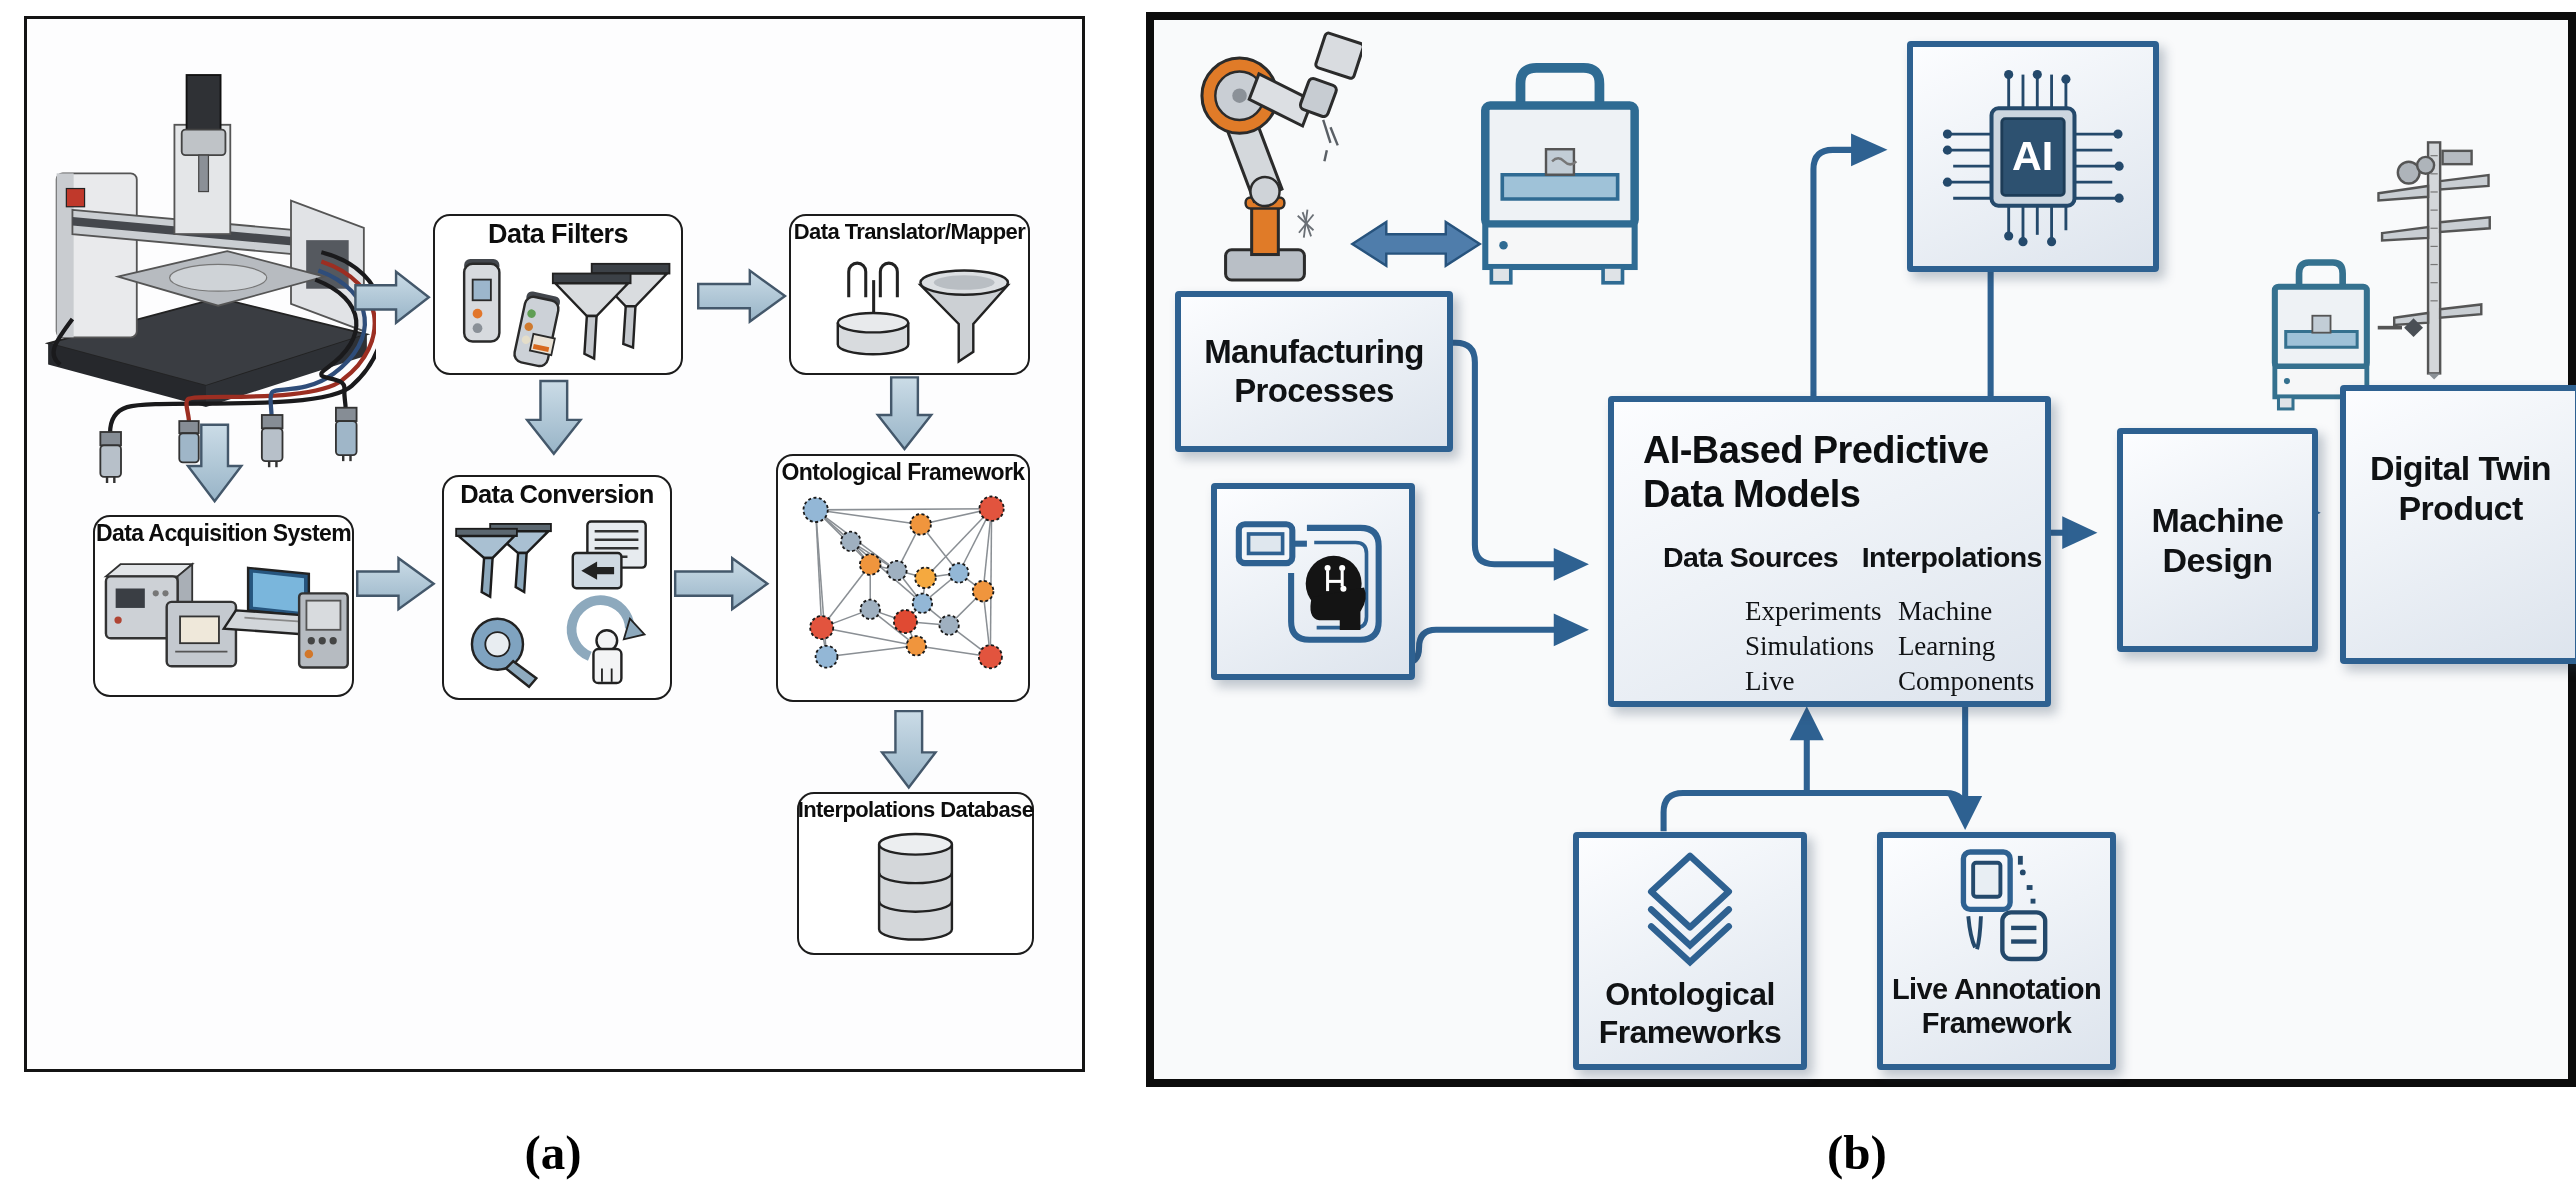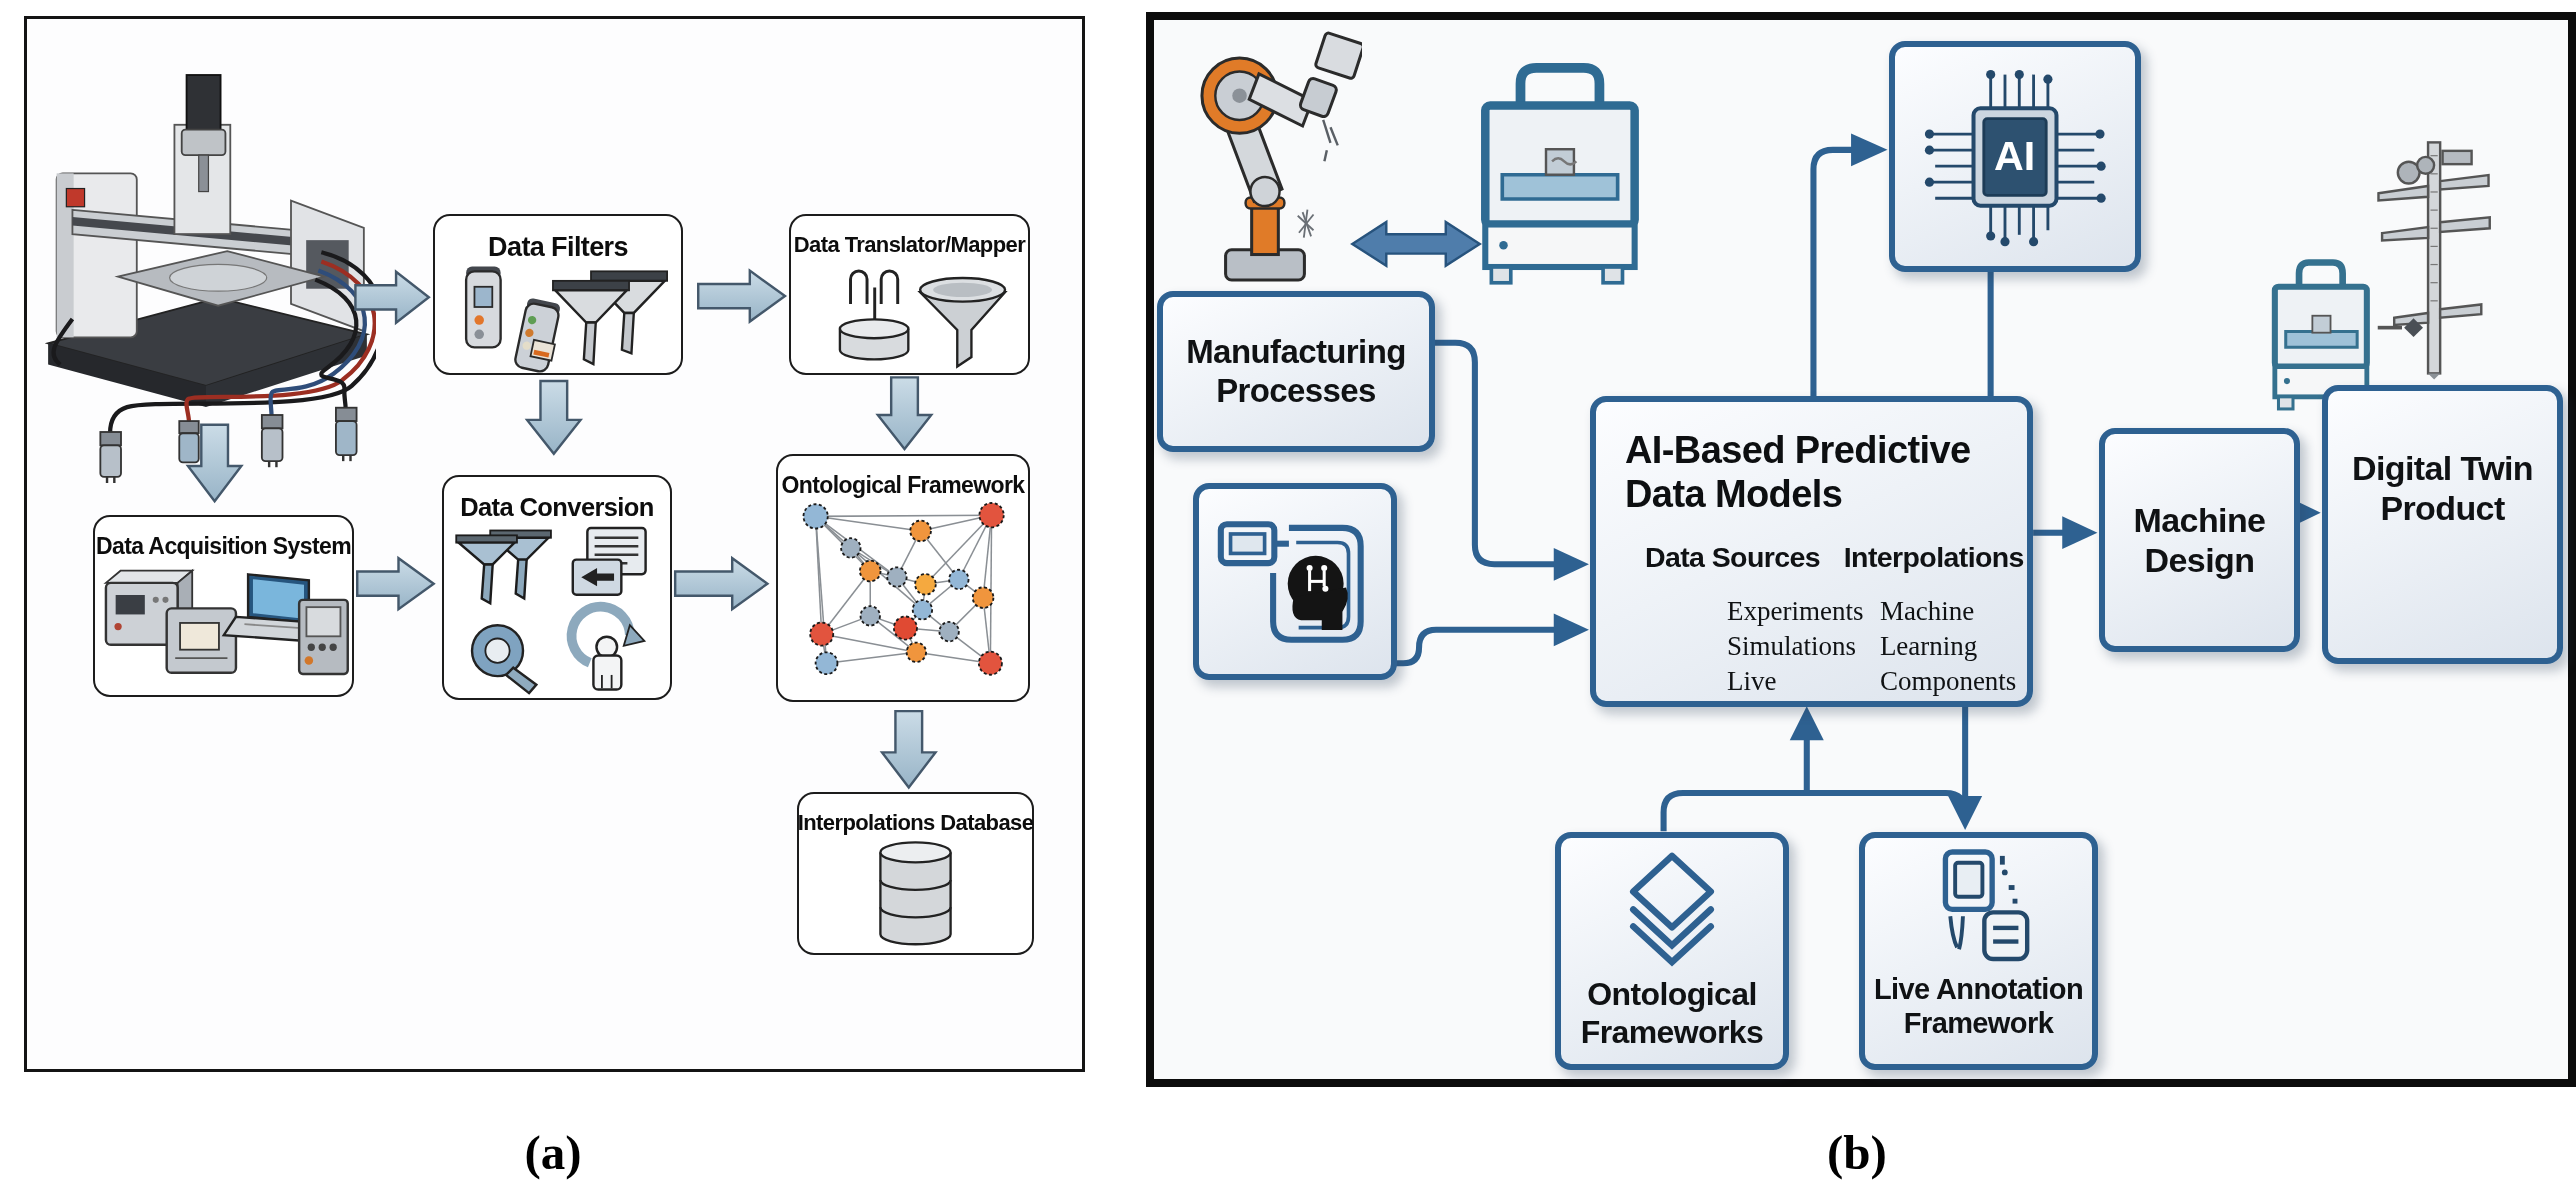--- a/index.html
+++ b/index.html
@@ -6,27 +6,27 @@
   body{width:2576px;height:1185px;position:relative;overflow:hidden;
        font-family:"Liberation Sans",sans-serif;color:#101214;}
   .panel{position:absolute;background:#fdfdfe;}
   .panel-a{left:24px;top:16.4px;width:1055px;height:1050px;border:3.6px solid #141414;}
   .panel-b{left:1146px;top:12px;width:1414px;height:1059px;border:8px solid #0c0c0c;background:#f9fafb;}
   .overlay{position:absolute;left:0;top:0;z-index:3;}
   .art{position:absolute;z-index:2;}
   
   .abox{position:absolute;z-index:4;background:#ffffff;border:2.4px solid #1c1c1c;border-radius:17px;
         display:flex;flex-direction:column;align-items:center;}
-  .atitle{font-weight:700;white-space:nowrap;margin-top:16px;letter-spacing:-0.6px;color:#0d0d0d;}
+  .atitle{font-weight:700;white-space:nowrap;margin-top:3px;letter-spacing:-0.6px;color:#0d0d0d;}
   .aicon{flex:1;width:100%;}
   
-  .bbox{position:absolute;z-index:4;border:6px solid #2e6191;border-radius:16px;
+  .bbox{position:absolute;z-index:4;border:6px solid #2e6191;border-radius:4px;
         background:linear-gradient(155deg,#fcfdff 0%,#eef2f7 45%,#dde4ed 100%);
         box-shadow:5.5px 6.7px 11px rgba(40,60,85,.28);
-        display:flex;flex-direction:column;align-items:center;justify-content:center;}
+        display:flex;flex-direction:column;align-items:center;justify-content:center;margin-left:18px;}
   .blabel{font-weight:700;text-align:center;color:#101214;line-height:1.18;letter-spacing:-0.6px;}
   .central{align-items:flex-end;justify-content:flex-start;padding:25.5px 27px 0 29px;box-sizing:border-box;}
   .ctitle{font-size:38px;font-weight:700;line-height:1.16;letter-spacing:-0.6px;color:#0d0f11;}
   .crule{height:2.4px;background:#4f7fae;margin:13.4px 0 0 0;}
   .ccols{display:flex;margin-top:9.7px;}
   .ccol-l{width:56%;}
   .ccol-r{width:44%;}
   .chead{font-size:28.5px;font-weight:700;letter-spacing:-0.6px;}
   .citems{font-family:"Liberation Serif",serif;font-size:27px;line-height:1.3;margin-top:8.5px;}
   .caption{position:absolute;z-index:5;width:194px;text-align:center;

